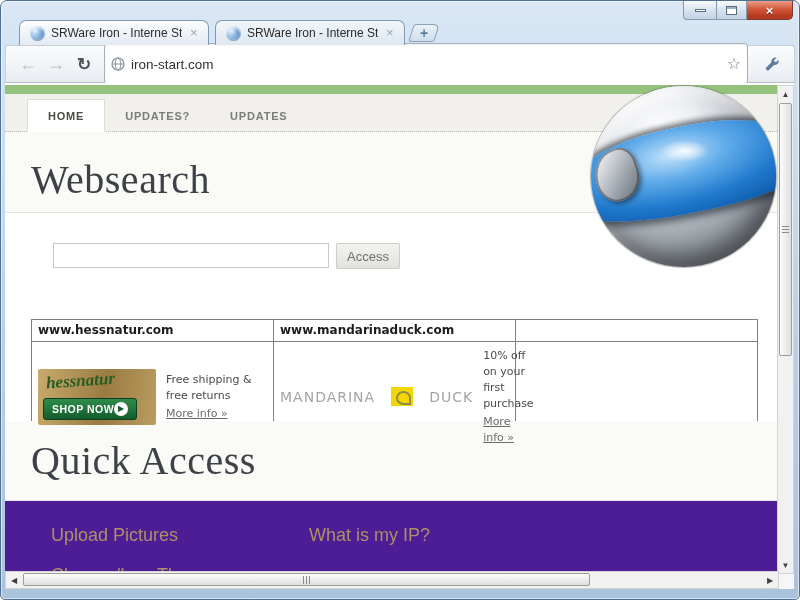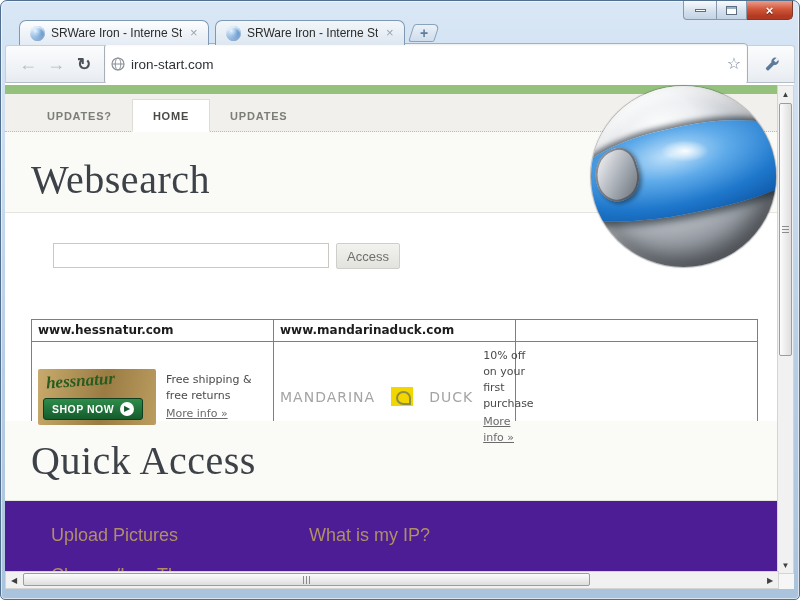--- a/index.html
+++ b/index.html
@@ -71,21 +71,21 @@
   td.adhead{height:22px;font-family:"DejaVu Sans", sans-serif;font-size:12px;font-weight:bold;color:#1d1d1d;padding:3px 6px;}
   td.adcell{height:68px;padding:6px;}
   .adflex{display:flex;gap:10px;align-items:center;height:100%;}
   .adtext{font-family:"DejaVu Sans", sans-serif;font-size:11px;color:#4a4a4a;line-height:1.45;width:130px;}
   .more{color:#6b6b6b;margin-top:2px;display:inline-block;}
   
   .hbanner{position:relative;width:118px;height:56px;border-radius:2px;flex:0 0 118px;
     background:linear-gradient(100deg,#c8ab6c,#9a7c43 55%,#bb9d60);overflow:hidden;}
   .hbrand{position:absolute;left:8px;top:2px;font-family:"Liberation Serif", serif;font-style:italic;font-weight:bold;
     font-size:17px;color:#275c20;transform:rotate(-4deg);}
-  .hshop{position:absolute;left:5px;bottom:5px;display:flex;align-items:center;gap:6px;padding:3px 8px;border-radius:3px;
+  .hshop{position:absolute;left:5px;bottom:5px;display:flex;align-items:center;gap:0;padding:3px 8px;border-radius:3px;
     background:linear-gradient(#2f8c4a,#145c2c);border:1px solid #0d3f1e;}
   .hshop .lbl{color:#fff;font-weight:bold;font-size:10.5px;letter-spacing:.5px;}
   .hplay{width:14px;height:14px;border-radius:50%;background:#fff;color:#145c2c;font-size:8px;display:flex;align-items:center;justify-content:center;}
   
   .mdlogo{display:flex;align-items:center;gap:16px;flex:0 0 auto;}
   .mdtxt{font-family:"DejaVu Sans", sans-serif;font-size:14px;letter-spacing:1px;color:#a4a4a4;}
   .mdbox{width:22px;height:19px;background:#f2d600;position:relative;}
   .mdbox::after{content:"";position:absolute;left:5px;top:4px;width:11px;height:10px;border:2px solid #8d8d46;border-radius:50% 50% 0 50%;}
 
   .sec-qa{background:#fafaf7;padding:16px 0 0 26px;height:80px;border-bottom:1px solid #e6e6e1;}
@@ -180,22 +180,22 @@
       </svg>
     </div>
   </div>
 
   <div class="viewport">
     <div class="pagearea">
 
       <div class="greenbar"></div>
 
       <div class="navstrip">
+        <div class="ptab active">HOME</div>
         <div class="ptab">UPDATES?</div>
-        <div class="ptab active">HOME</div>
         <div class="ptab">UPDATES</div>
       </div>
 
       <div class="sec-head">
         <h1 class="serif">Websearch</h1>
       </div>
 
       <div class="sec-search">
         <input class="search-input" type="text" value="" style="">
         <button class="search-btn">Access</button>

